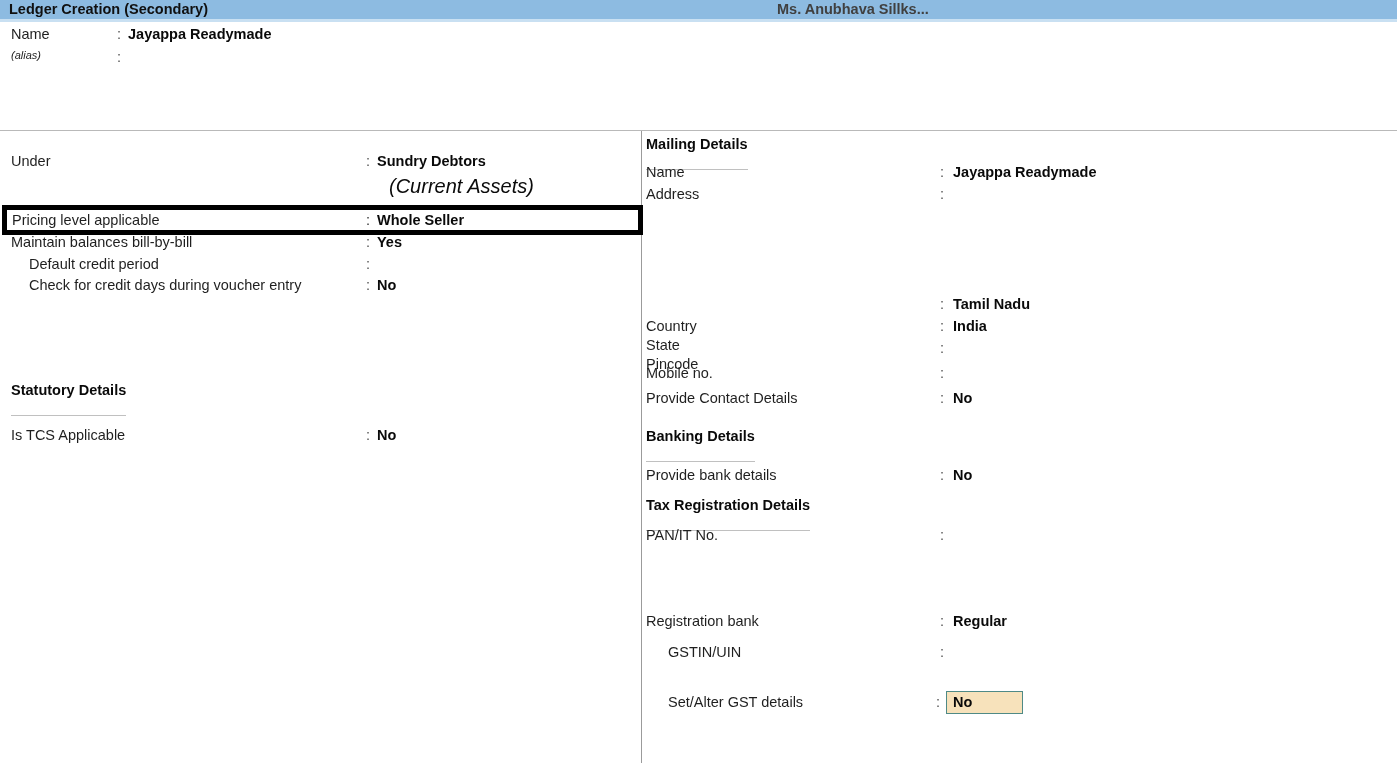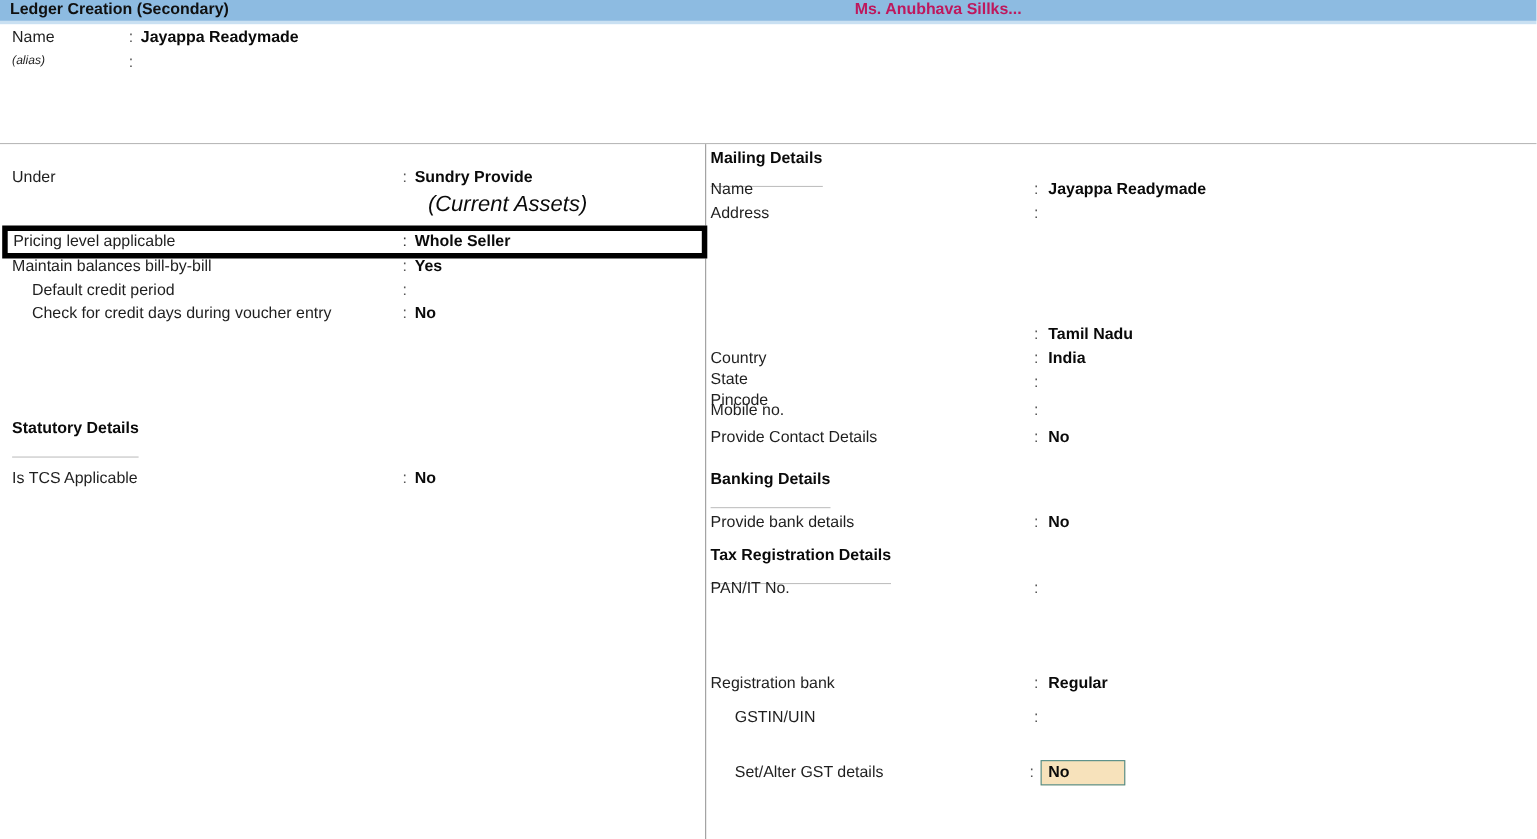--- a/index.html
+++ b/index.html
@@ -37,21 +37,21 @@
     font-size: 14.5px;
     color: #101010;
     letter-spacing: 0px;
     white-space: nowrap;
   }
   .title-center {
     position: absolute;
     left: 777px; top: 1px;
     font-weight: bold;
     font-size: 14.5px;
-    color: #be185d;
+    color: #404040;
     white-space: nowrap;
   }
 
   
   .top-block { position: absolute; left: 0; top: 22px; width: 1397px; height: 108px; }
   .hr-top {
     position: absolute; left: 0; top: 130px;
     width: 1397px; height: 1px; background: #b9b9b9;
   }
 
@@ -178,21 +178,21 @@
   <span class="val" style="left:128px; top:27px;"></span>
 </div>
 
 <div class="hr-top"></div>
 <div class="vdivider"></div>
 
 <div>
 
   <span class="lbl" style="left:11px; top:153px;">Under</span>
   <span class="colon" style="left:366px; top:153px;">:</span>
-  <span class="val" style="left:377px; top:153px;">Sundry Provide</span>
+  <span class="val" style="left:377px; top:153px;">Sundry Debtors</span>
   <span class="val-italic" style="left:389px; top:175px;">(Current Assets)</span>
 
   <div class="sel-box"></div>
   <span class="sel-row-lbl">Pricing level applicable</span>
   <span class="sel-row-colon">:</span>
   <span class="sel-row-val">Whole Seller</span>
 
   <span class="lbl" style="left:11px; top:234px;">Maintain balances bill-by-bill</span>
   <span class="colon" style="left:366px; top:234px;">:</span>
   <span class="val" style="left:377px; top:234px;">Yes</span>

